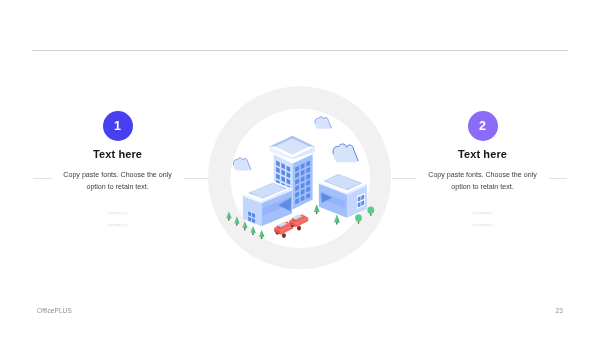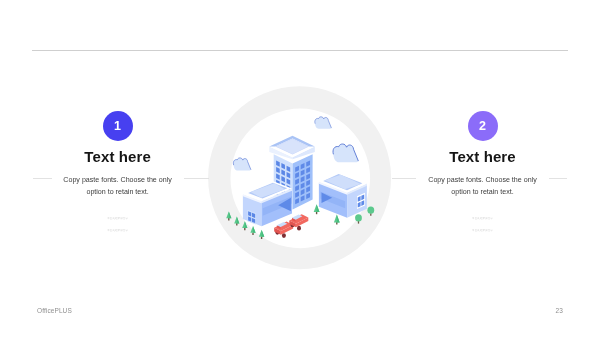--- a/index.html
+++ b/index.html
@@ -3,21 +3,21 @@
 <meta charset="utf-8">
 <style>
   html,body{margin:0;padding:0;background:#fff;}
   body{width:600px;height:337px;overflow:hidden;
        font-family:"Liberation Sans",sans-serif;}
   .slide{position:relative;width:600px;height:337px;background:#fff;}
   .topline{position:absolute;left:32px;top:50px;width:536px;height:1px;background:#cfcfcf;}
   .col{position:absolute;width:224px;text-align:center;}
   .num{width:30px;height:30px;border-radius:50%;color:#fff;font-size:12.5px;font-weight:700;
        line-height:30px;margin:0 auto;letter-spacing:0;}
-  .title{font-size:15px;font-weight:700;color:#151515;letter-spacing:.1px;}
+  .title{font-size:11px;font-weight:700;color:#151515;letter-spacing:.1px;}
   .body{font-size:7.1px;color:#3c3c3c;line-height:11.6px;width:118px;margin:12px auto;}
   .micro{font-size:2.5px;color:#d0d0d0;line-height:12px;letter-spacing:.1px;}
   .seg{position:absolute;height:1px;background:#e2e2e2;top:178px;}
   .illus{position:absolute;left:0;top:0;width:600px;height:337px;}
   .foot{position:absolute;font-size:6.5px;color:#8f8f8f;letter-spacing:.1px;}
 </style>
 </head>
 <body>
 
 <div class="slide">

